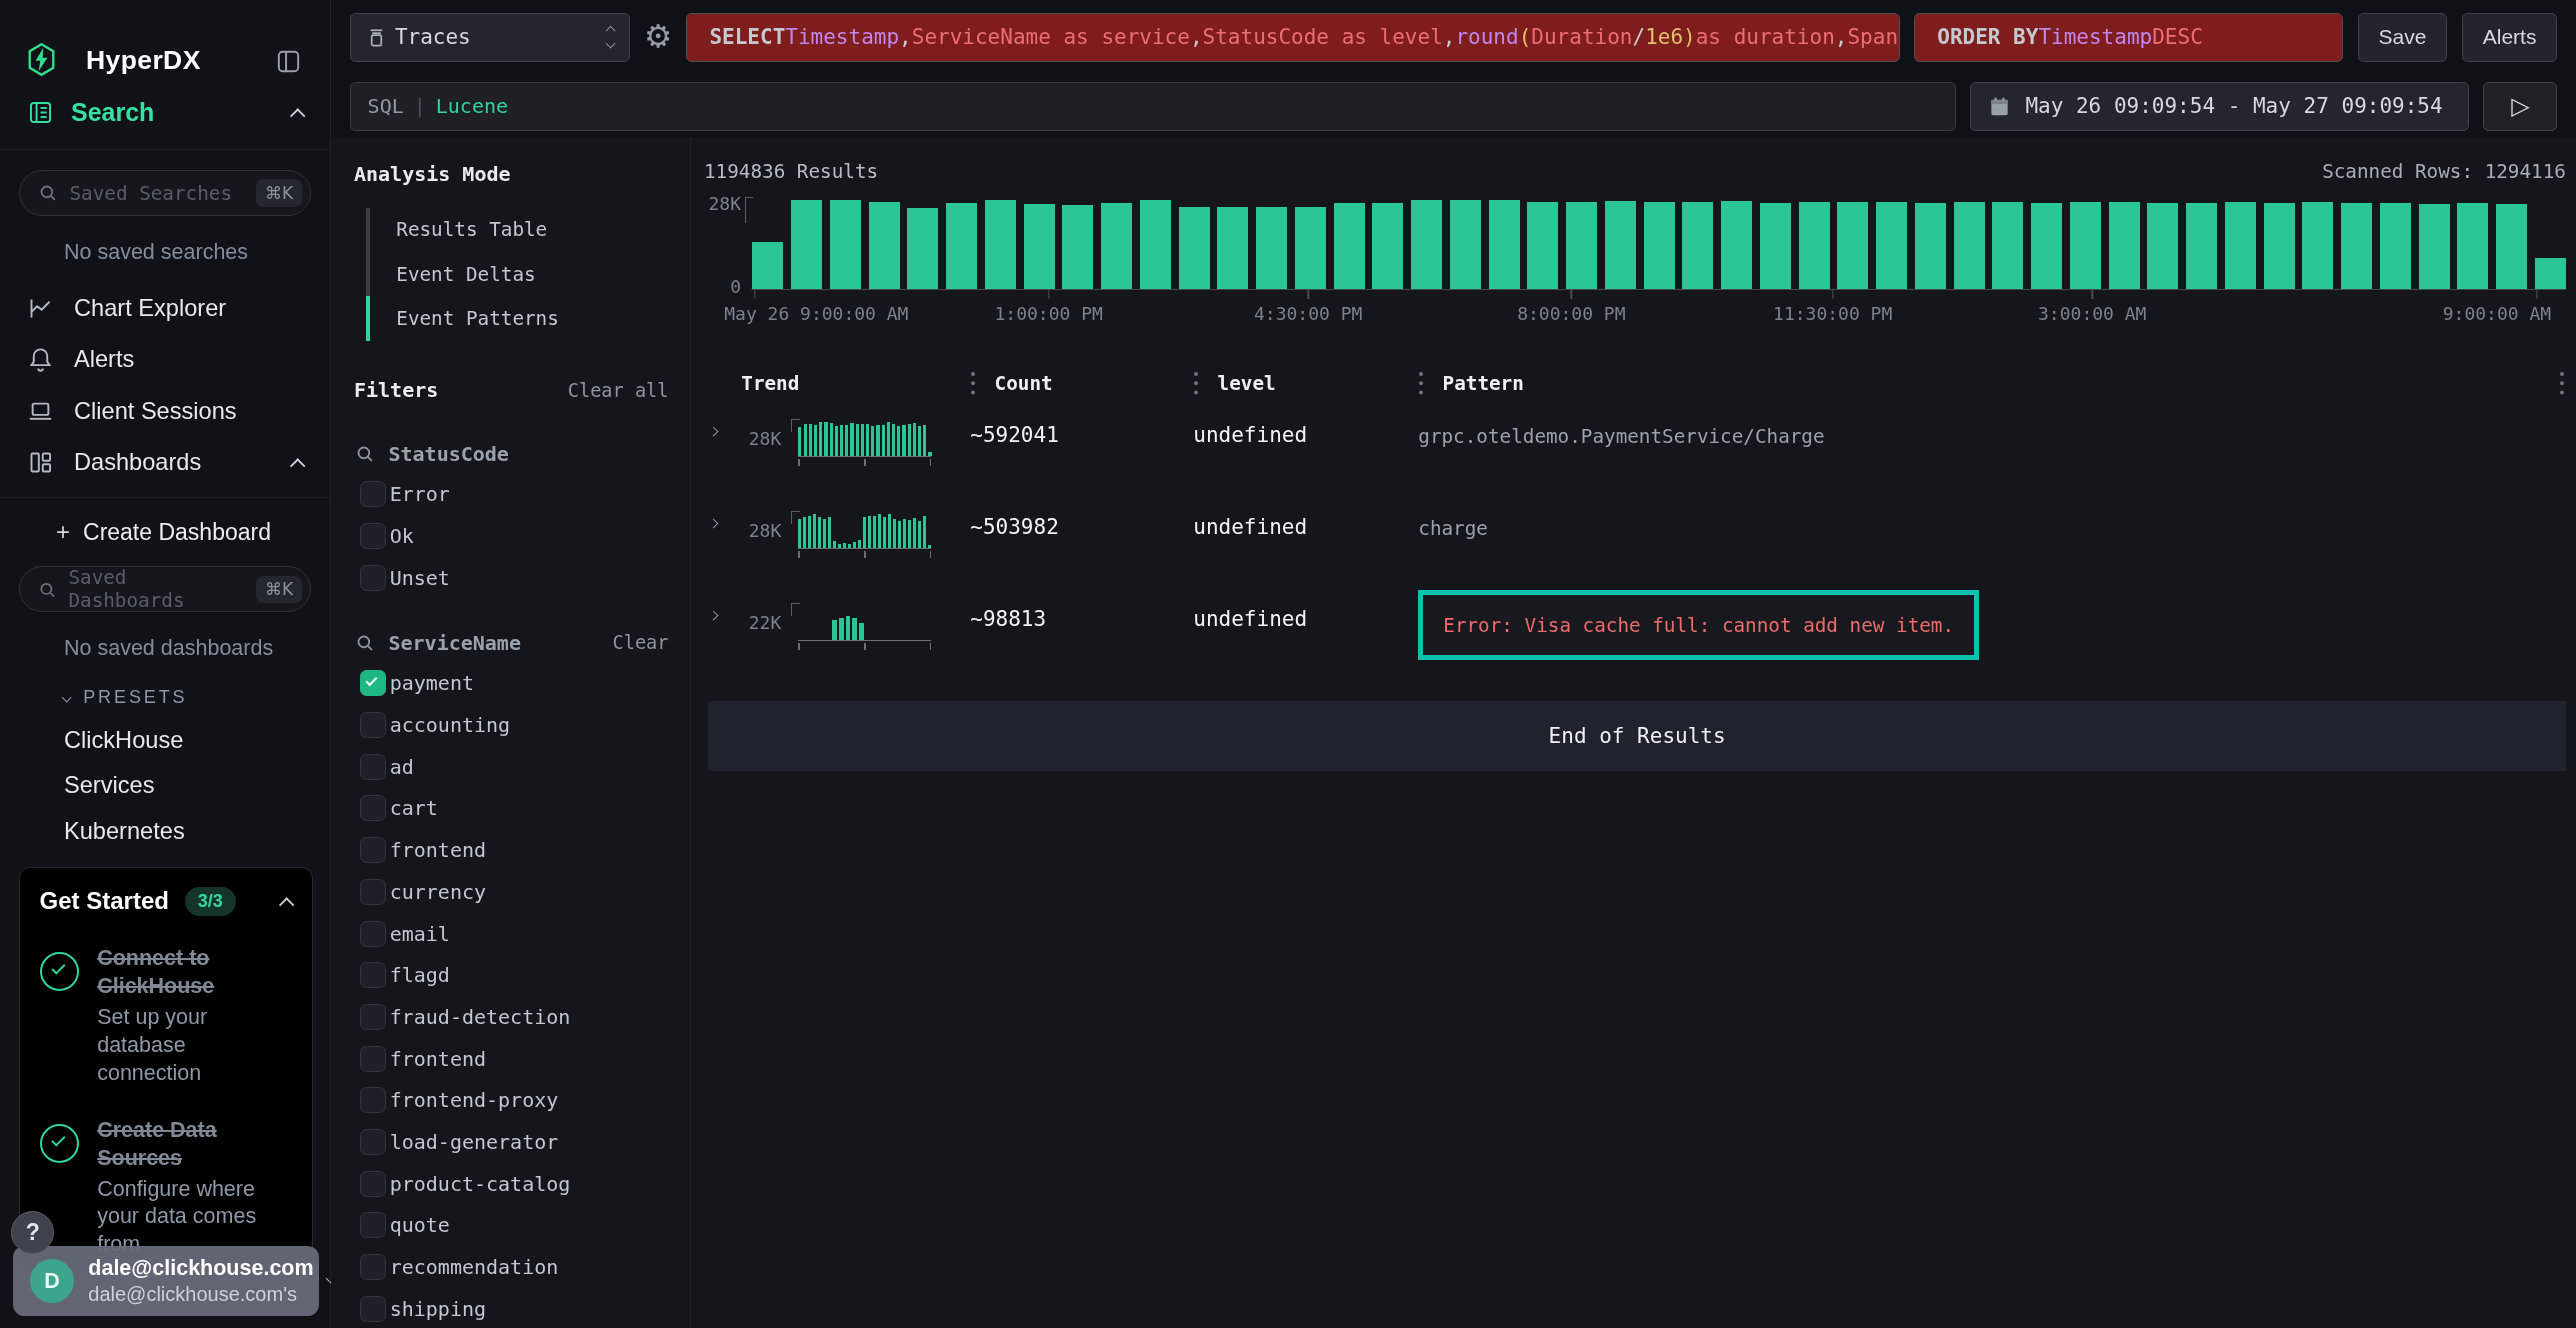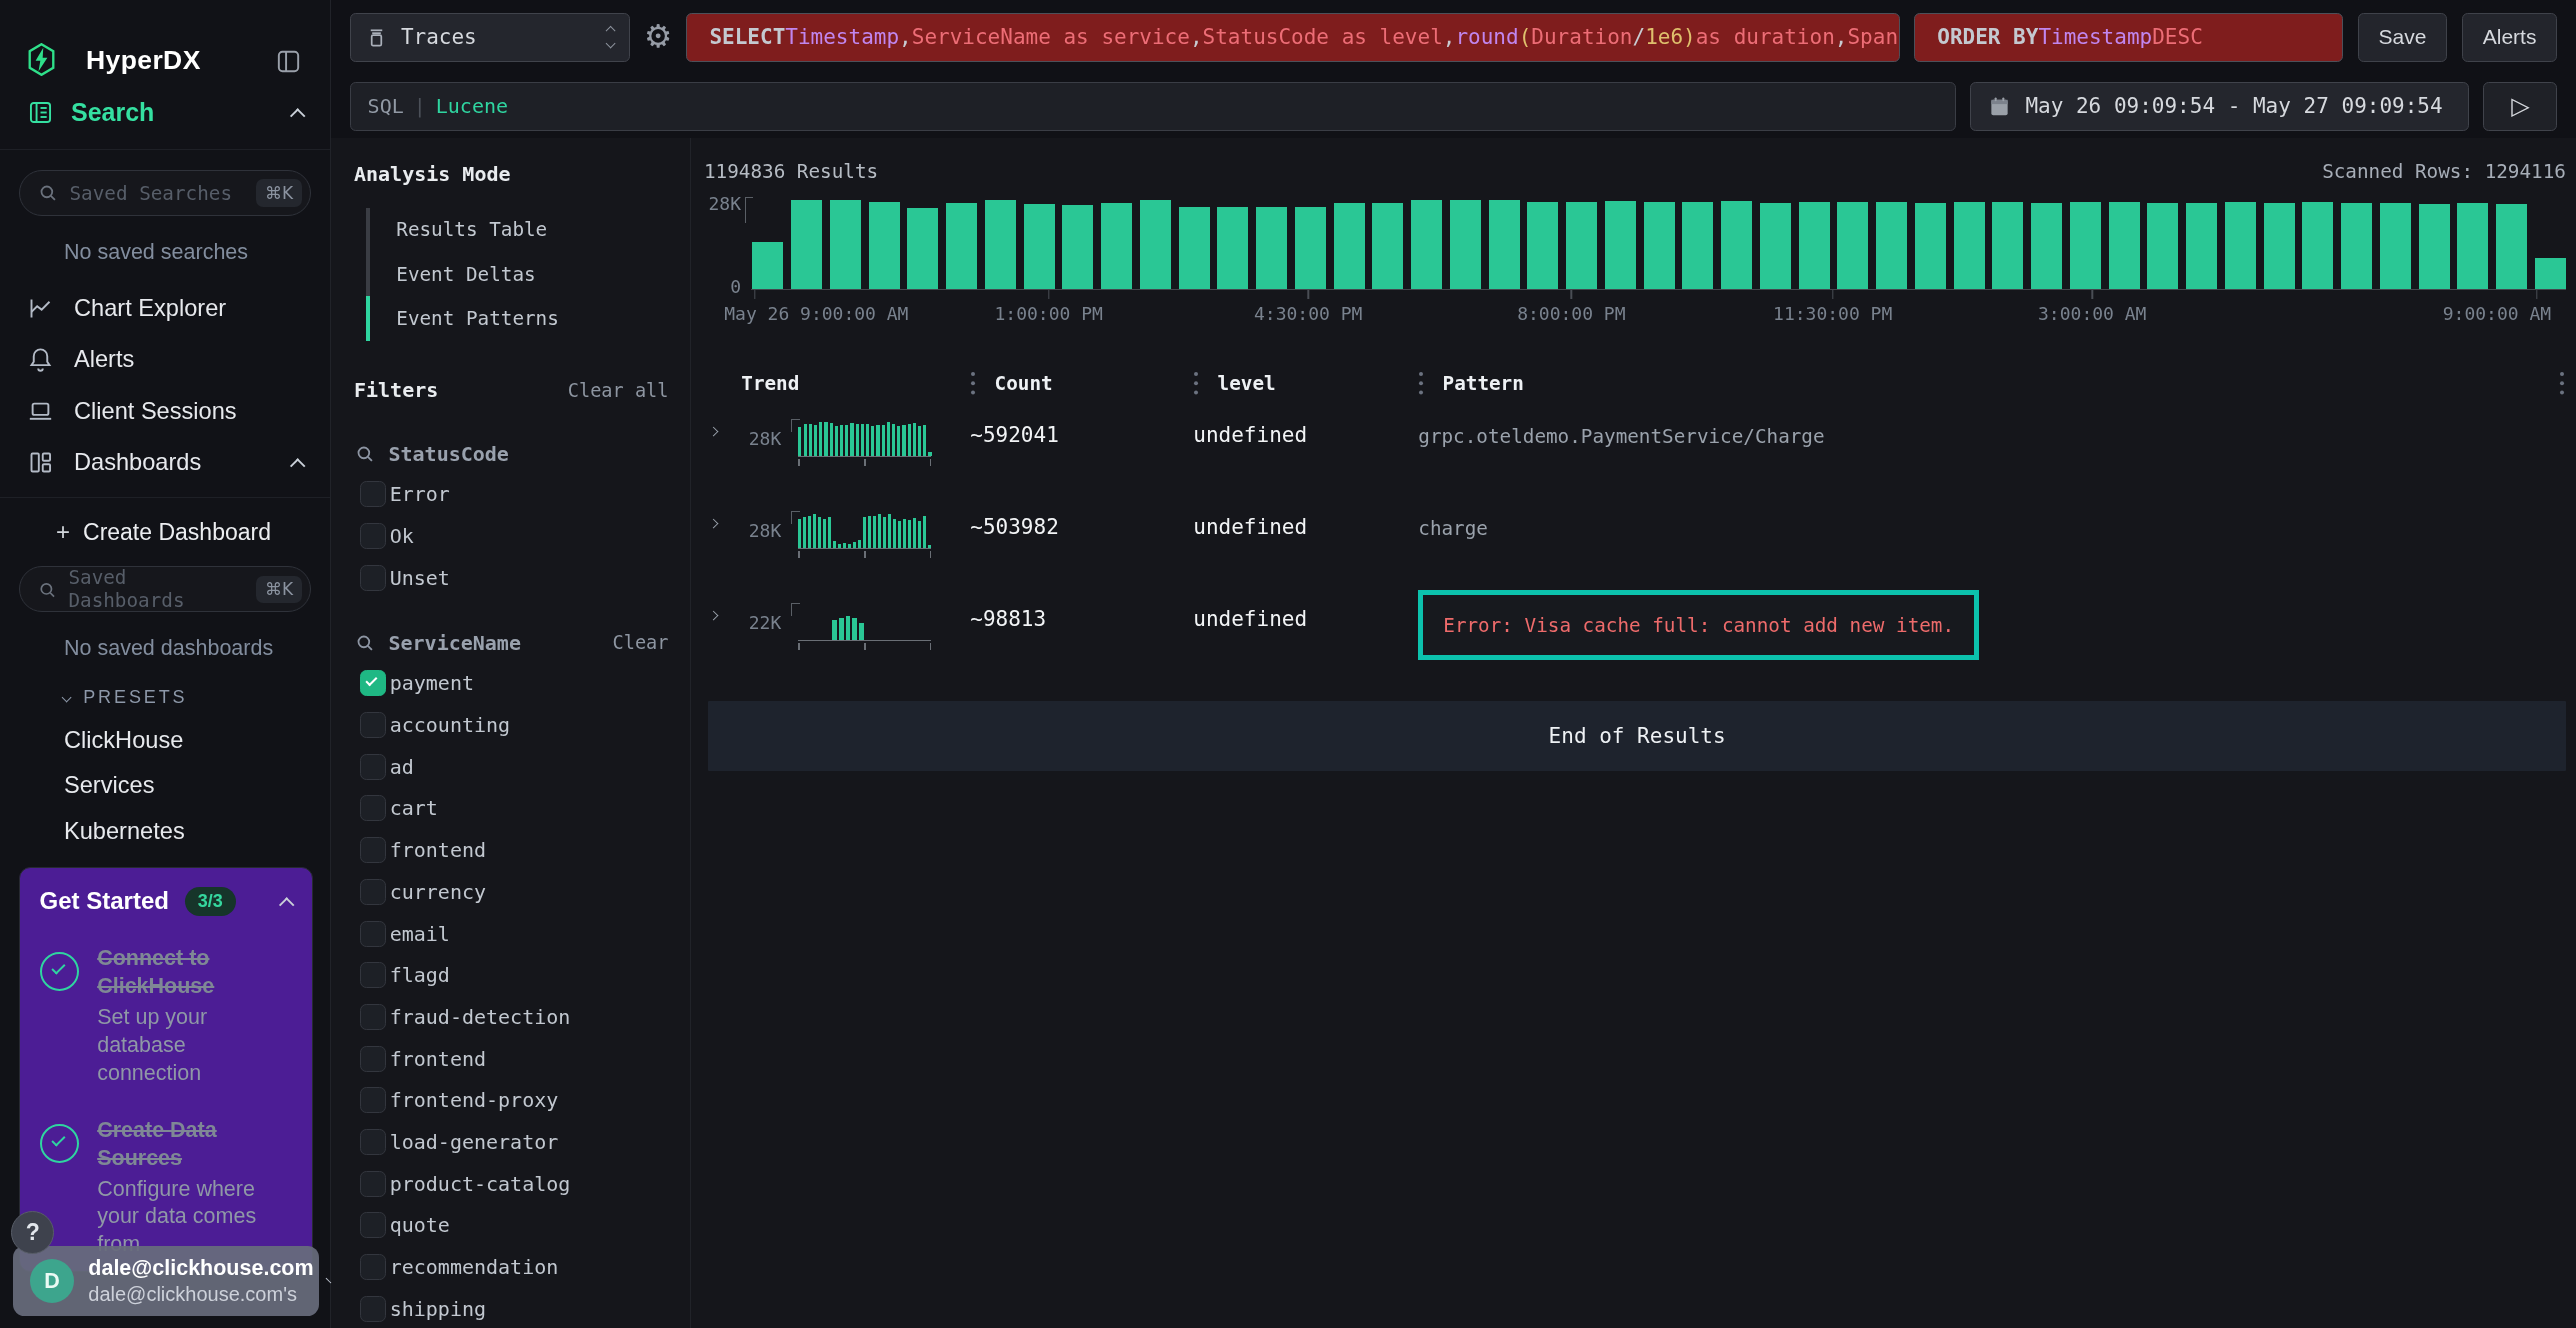--- a/index.html
+++ b/index.html
@@ -32,21 +32,21 @@
   .nav-item .nico{color:#b3bac6;flex:none;}
   .nav-item .chv{margin-left:auto;color:#c9cfd8;}
   .divider{border-bottom:1.4px solid #1e2026;margin-top:11.4px;}
   .create-dash{display:flex;align-items:center;gap:13px;margin:20px 0 0 56px;font-size:23px;color:#eceef1;}
   .create-dash .plus{font-size:24px;color:#d2d6dc;}
   .presets{display:flex;gap:13px;align-items:center;margin:26px 0 0 63px;color:#8d98a9;font-size:18px;letter-spacing:2.9px;}
   .preset-item{margin:18.6px 0 0 64px;font-size:23.6px;color:#e7e9ed;}
   .team{display:flex;align-items:center;gap:18.6px;margin:52px 0 0 24px;font-size:23.6px;color:#e7e9ed;}
   .gearglyph{font-family:"DejaVu Sans",sans-serif;font-size:29px;color:#aeb6c2;line-height:1;}
 
-  .gs{position:absolute;left:18.6px;right:17px;top:867px;height:405px;border:1.4px solid #272a31;border-radius:11.4px;background:#4c1d95;padding:18.6px 20px;overflow:hidden;}
+  .gs{position:absolute;left:18.6px;right:17px;top:867px;height:405px;border:1.4px solid #272a31;border-radius:11.4px;background:#000000;padding:18.6px 20px;overflow:hidden;}
   .gs-head{display:flex;align-items:center;gap:15.7px;}
   .gs-title{font-size:24px;font-weight:bold;color:#fff;}
   .gs-badge{background:#16352a;color:#35d79e;border-radius:715px;padding:4.3px 13px;font-size:18px;font-weight:bold;}
   .gs-head .chv{margin-left:auto;color:#c9cfd8;}
   .gs-item{display:flex;gap:18.6px;margin-top:29px;align-items:flex-start;}
   .gs-check{width:39px;height:39px;border-radius:50%;border:2.1px solid #2fd5a0;flex:none;margin-top:7.2px;position:relative;}
   .gs-check i{position:absolute;left:10px;top:10px;width:13px;height:7.2px;border-left:2.9px solid #2fd5a0;border-bottom:2.9px solid #2fd5a0;transform:rotate(-45deg);}
   .gs-item-title{font-size:21.5px;font-weight:bold;color:#7f8895;text-decoration:line-through;line-height:1.3;}
   .gs-item-desc{font-size:21.5px;color:#8f98a6;line-height:1.3;margin-top:2.9px;}
 
@@ -57,21 +57,21 @@
   .usub{font-size:20px;color:#cdd1da;line-height:1.2;}
   .userchip .chv{margin-left:auto;color:#b9bec9;}
 
   
   .workspace{position:absolute;left:331px;top:0;right:0;bottom:0;display:flex;flex-direction:column;background:#101116;}
   .tb{display:flex;align-items:center;padding:0 18.6px;gap:14.3px;}
   .tb1{height:74px;}
   .tb2{height:64px;}
   .box{height:49px;background:#24262d;border:1.4px solid #40434b;border-radius:5.7px;display:flex;align-items:center;font-size:21px;color:#d6d9de;}
   .box.dark{background:#7f1d1d;border-color:#4d5059;padding-left:22px;}
-  .src-select{width:280px;padding:0 14.3px;gap:13px;}
+  .src-select{width:280px;padding:0 14.3px;gap:7px;}
   .src-select .updown{margin-left:auto;display:flex;flex-direction:column;gap:5px;color:#8d939d;}
   .gear-top{font-family:"DejaVu Sans",sans-serif;font-size:31.5px;color:#969ca6;line-height:1;flex:none;}
   .qbox{flex:1;padding:0 15.7px;white-space:nowrap;overflow:hidden;font-size:21px;}
   .obox{width:429px;padding:0 15.7px;white-space:nowrap;overflow:hidden;font-size:21px;}
   .t-kw{color:#c4c9d0;font-weight:bold;}
   .t-purple{color:#c186ee;}
   .t-red{color:#ed6d76;}
   .t-yellow{color:#dfc06d;}
   .t-plain{color:#c8ccd2;}
   .btn{height:49px;padding:0 20px;background:#23252c;border:1.4px solid #3f424a;border-radius:5.7px;font-size:21px;color:#d6d9de;display:flex;align-items:center;}

